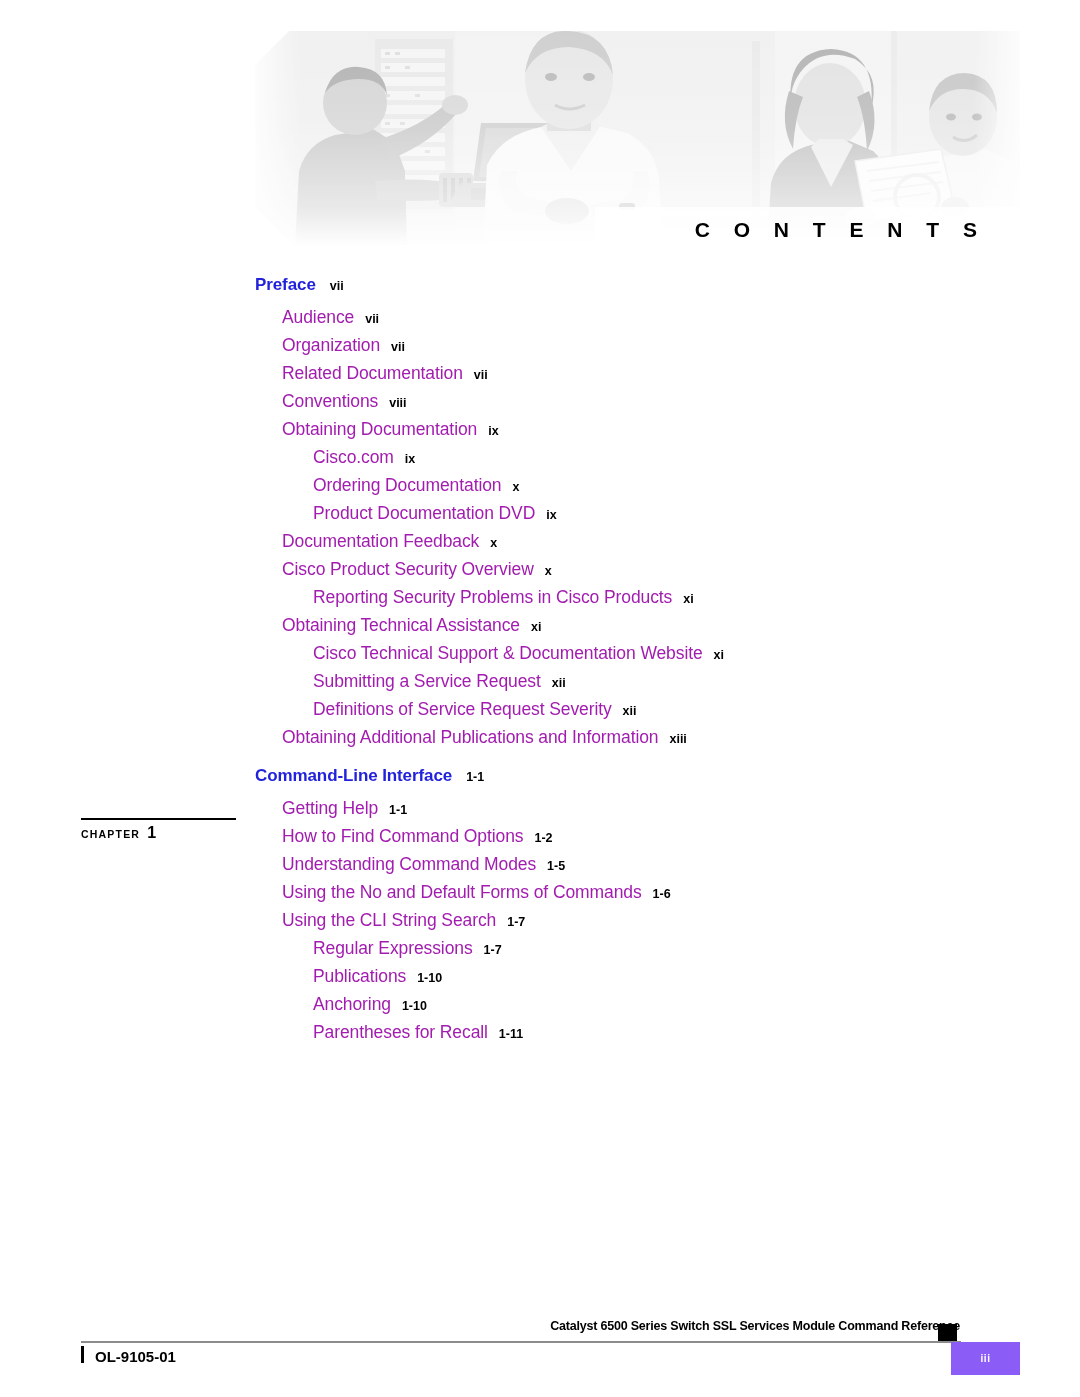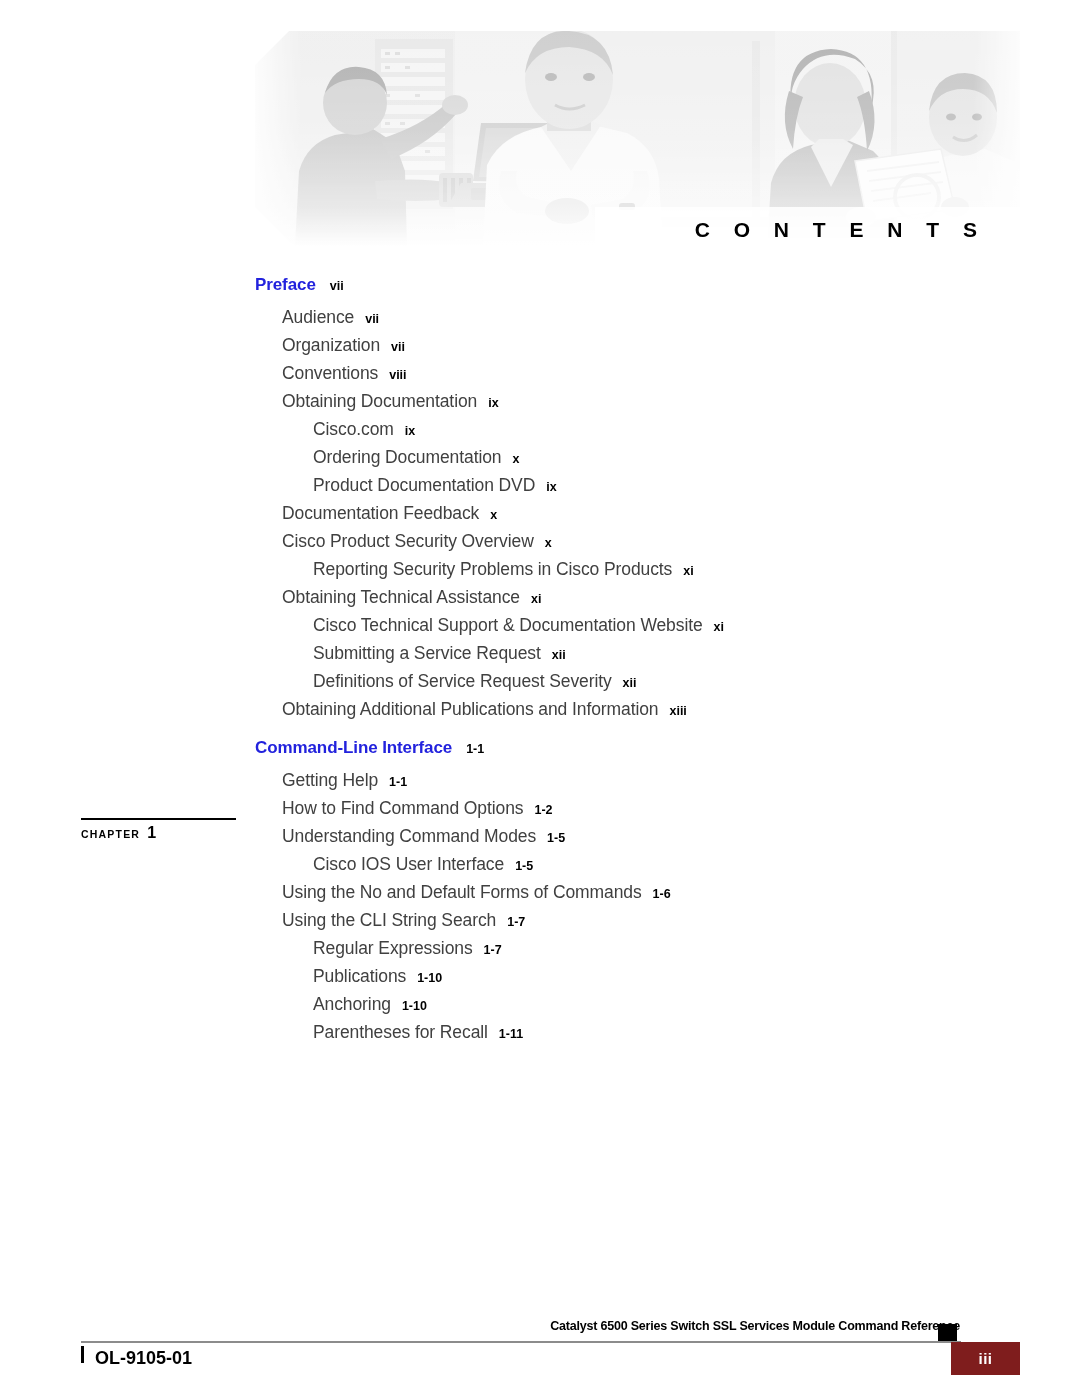--- a/index.html
+++ b/index.html
@@ -49,21 +49,21 @@
 
   .toc-row {
     position: relative;
     display: block;
     white-space: nowrap;
     line-height: 1;
     margin-bottom: 10.5px;
   }
 
   .entry-label {
-    color: #404040;
+    color: #a21caf;
     font-size: 17.5px;
     font-weight: normal;
     letter-spacing: -0.1px;
   }
   .entry-page {
     color: #000000;
     font-size: 12.5px;
     font-weight: bold;
     margin-left: 11px;
     letter-spacing: 0px;
@@ -141,21 +141,21 @@
     font-size: 12.5px;
     font-weight: bold;
     color: #000000;
     white-space: nowrap;
     letter-spacing: -0.2px;
   }
   .footer-docid {
     position: absolute;
     left: 95px;
     top: 32px;
-    font-size: 18px;
+    font-size: 15px;
     font-weight: bold;
     color: #000000;
     white-space: nowrap;
   }
   .footer-tick {
     position: absolute;
     left: 81px;
     top: 30px;
     width: 3px;
     height: 17px;
@@ -168,23 +168,23 @@
     width: 19px;
     height: 19px;
     background: #000000;
   }
   .footer-pagebox {
     position: absolute;
     left: 951px;
     top: 26px;
     width: 69px;
     height: 33px;
-    background: #7f1d1d;
+    background: #8b5cf6;
     color: #ffffff;
-    font-size: 15px;
+    font-size: 10px;
     font-weight: bold;
     display: flex;
     align-items: center;
     justify-content: center;
     letter-spacing: 0.5px;
   }
 </style>
 </head>
 <body>
 
@@ -354,20 +354,23 @@
     <span class="entry-label">Preface</span><span class="entry-page">vii</span>
   </div>
 
   <div class="toc-row lvl-1">
     <span class="entry-label">Audience</span><span class="entry-page">vii</span>
   </div>
   <div class="toc-row lvl-1">
     <span class="entry-label">Organization</span><span class="entry-page">vii</span>
   </div>
   <div class="toc-row lvl-1">
+    <span class="entry-label">Related Documentation</span><span class="entry-page">vii</span>
+  </div>
+  <div class="toc-row lvl-1">
     <span class="entry-label">Conventions</span><span class="entry-page">viii</span>
   </div>
   <div class="toc-row lvl-1">
     <span class="entry-label">Obtaining Documentation</span><span class="entry-page">ix</span>
   </div>
   <div class="toc-row lvl-2">
     <span class="entry-label">Cisco.com</span><span class="entry-page">ix</span>
   </div>
   <div class="toc-row lvl-2">
     <span class="entry-label">Ordering Documentation</span><span class="entry-page">x</span>
@@ -405,23 +408,20 @@
   </div>
 
   <div class="toc-row lvl-1">
     <span class="entry-label">Getting Help</span><span class="entry-page">1-1</span>
   </div>
   <div class="toc-row lvl-1">
     <span class="entry-label">How to Find Command Options</span><span class="entry-page">1-2</span>
   </div>
   <div class="toc-row lvl-1">
     <span class="entry-label">Understanding Command Modes</span><span class="entry-page">1-5</span>
-  </div>
-  <div class="toc-row lvl-2">
-    <span class="entry-label">Cisco IOS User Interface</span><span class="entry-page">1-5</span>
   </div>
   <div class="toc-row lvl-1">
     <span class="entry-label">Using the No and Default Forms of Commands</span><span class="entry-page">1-6</span>
   </div>
   <div class="toc-row lvl-1">
     <span class="entry-label">Using the CLI String Search</span><span class="entry-page">1-7</span>
   </div>
   <div class="toc-row lvl-2">
     <span class="entry-label">Regular Expressions</span><span class="entry-page">1-7</span>
   </div>

